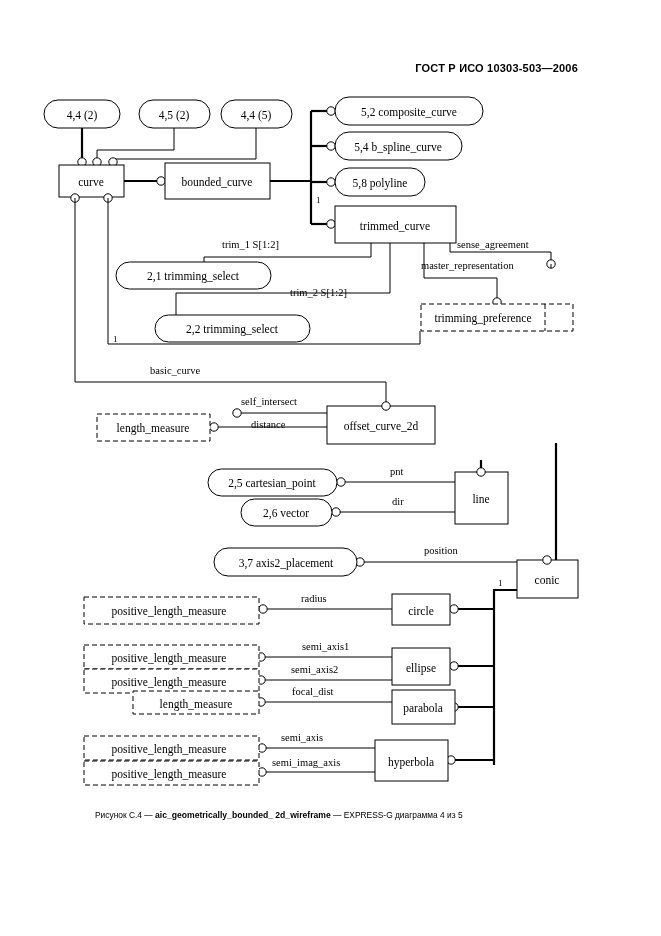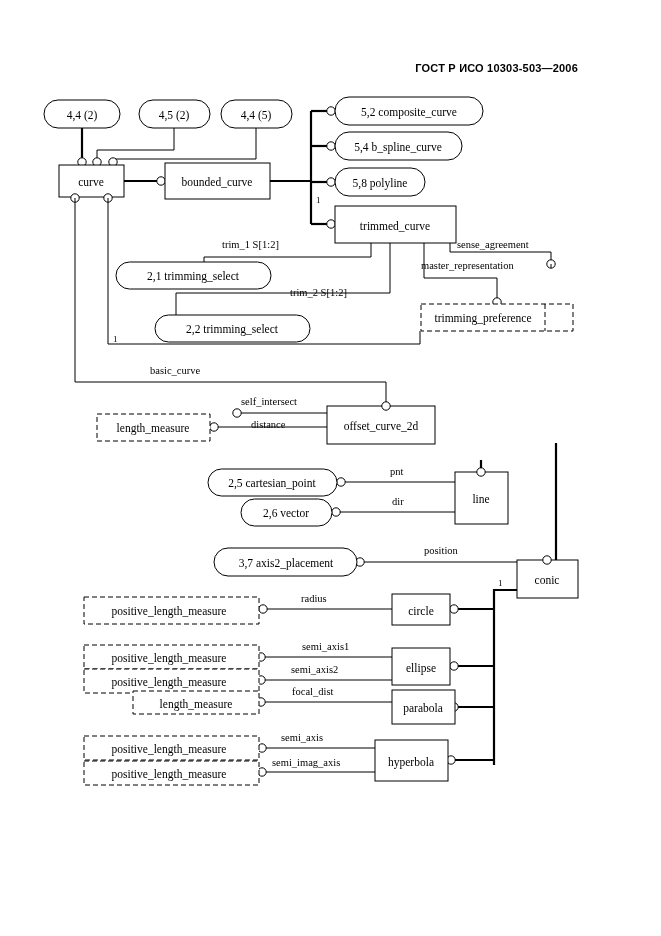--- a/index.html
+++ b/index.html
@@ -271,15 +271,18 @@
       <rect class="bxd" x="84" y="736" width="175" height="24"></rect>
       <text class="t" x="169" y="753" text-anchor="middle">positive_length_measure</text>
     </g>
     <g>
       <rect class="bxd" x="84" y="761" width="175" height="24"></rect>
       <text class="t" x="169" y="778" text-anchor="middle">positive_length_measure</text>
     </g>
 
   </svg>
 
+  <div class="caption">
+    <span>Рисунок С.4 — </span><b>aic_geometrically_bounded_ 2d_wireframe</b><span> — EXPRESS-G диаграмма 4 из 5</span>
+  </div>
 
   <div class="pageno">11</div>
 </div>
 
 </body></html>

